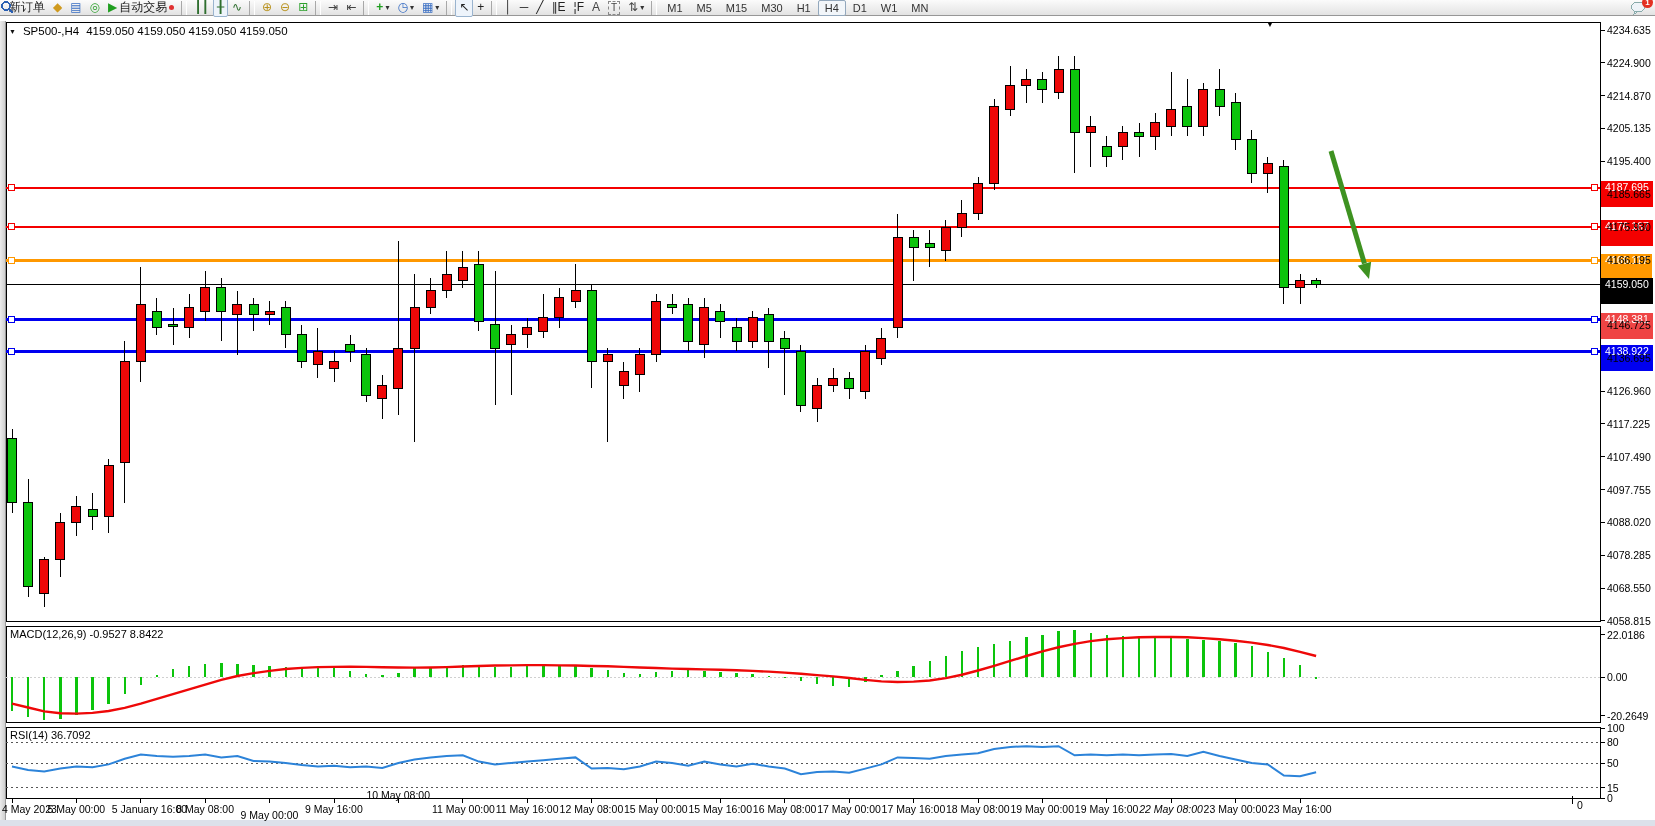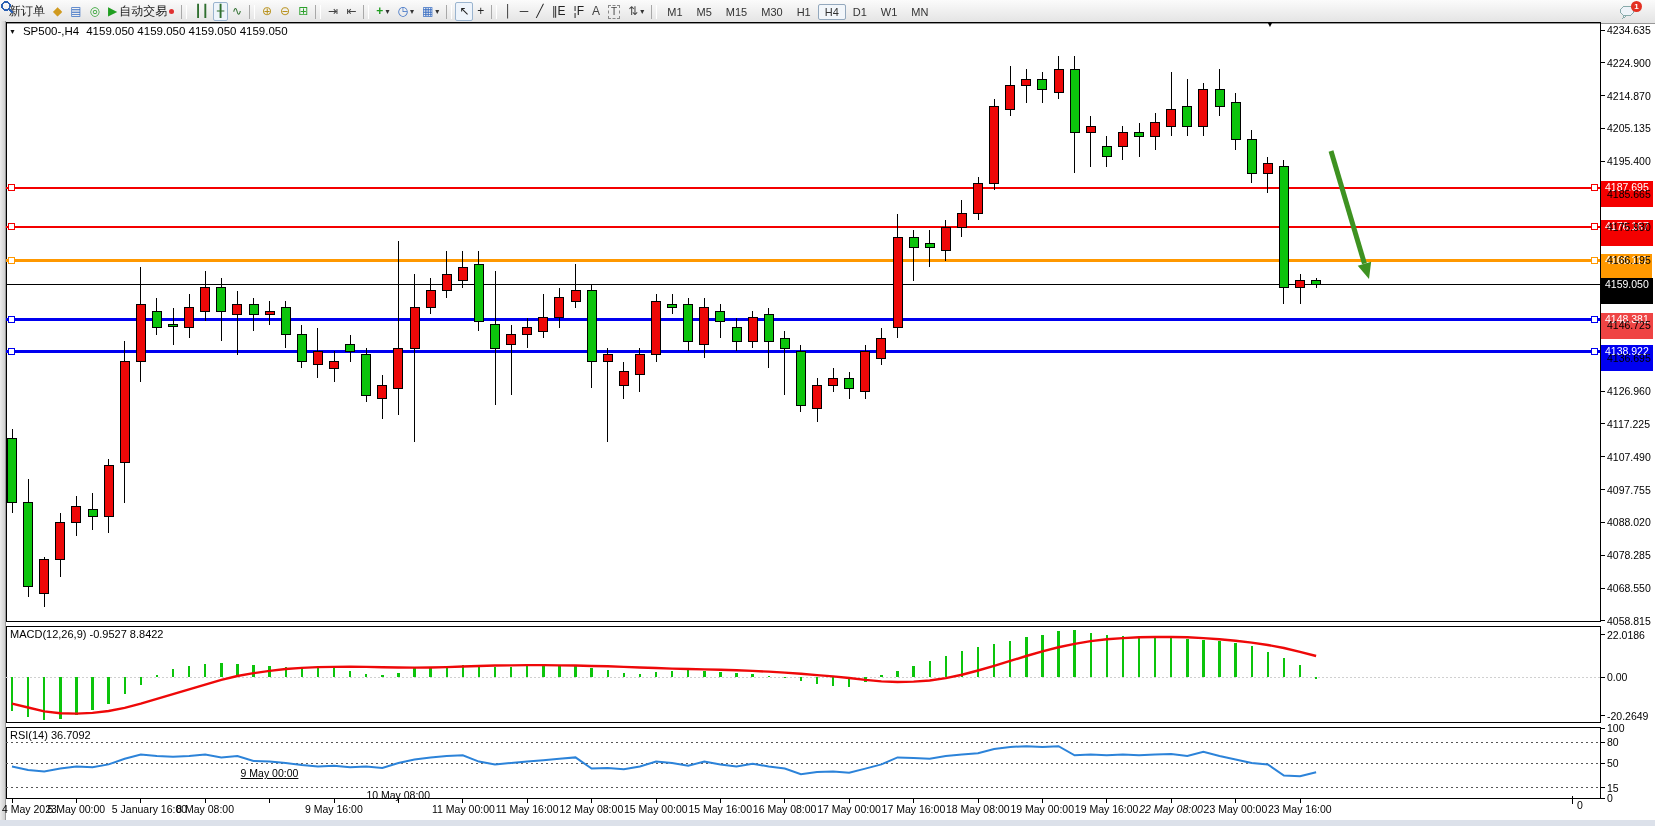--- a/index.html
+++ b/index.html
@@ -1,21 +1,21 @@
 <!DOCTYPE html>
 <html><head>
 <meta charset="utf-8">
 <style>
   html,body{margin:0;padding:0;background:#fff;}
   .screen{position:relative;width:1655px;height:826px;background:#fff;overflow:hidden;
           font-family:"Liberation Sans","DejaVu Sans",sans-serif;-webkit-font-smoothing:none;}
   
-  .toolbar{position:absolute;left:0;top:0;width:1655px;height:24px;box-sizing:border-box;
+  .toolbar{position:absolute;left:0;top:0;width:1655px;height:16px;box-sizing:border-box;
            background:linear-gradient(#fbfbfb,#e3e3e3);border-bottom:1px solid #979797;
-           display:flex;align-items:center;padding:0 19px 0 3px;font-size:12px;color:#222;white-space:nowrap;}
+           display:flex;align-items:center;padding:0 8px 0 3px;font-size:12px;color:#222;white-space:nowrap;}
   .tb-btn{display:flex;align-items:center;height:17px;padding:0 3px;border:1px solid transparent;border-radius:2px;}
   .tb-btn.pressed{border:1px solid #9ab4cf;background:#eef4fb;}
   .tb-glyph{font-size:12px;line-height:15px;}
   .tb-text{font-size:12px;margin-left:2px;}
   .tb-caret{font-size:8px;color:#333;margin-left:2px;}
   .tb-sep{width:4px;height:14px;border-left:1px solid #a8a8a8;border-right:1px solid #fff;margin:0 3px;}
   .tb-dashed{border:1px dashed #888;padding:0 2px;font-size:10px;line-height:12px;}
   .tf-btn{font-size:11px;color:#333;padding:1px 6px;border:1px solid transparent;border-radius:2px;}
   .tf-btn.active{border:1px solid #93a8bd;background:#f2f6fa;}
   .tb-right{margin-left:auto;display:flex;align-items:center;gap:6px;}
@@ -525,21 +525,21 @@
       <div class="ytick" style="top:709.65529675px">-20.2649</div>
       <div class="ytick" style="top:722px">100</div>
       <div class="ytick" style="top:736px">80</div>
       <div class="ytick" style="top:757px">50</div>
       <div class="ytick" style="top:781.5px">15</div>
       <div class="ytick" style="top:792px">0</div>
       <div class="ttick" style="top: 803px; left: 2px;">4 May 2023</div>
       <div class="ttick" style="top: 803px; left: 47.4px;">5 May 00:00</div>
       <div class="ttick" style="top: 803px; left: 111.8px;">5 January 16:00</div>
       <div class="ttick" style="top: 803px; left: 176.2px;">8 May 08:00</div>
-      <div class="ttick" style="top: 767px; left: 240.6px; text-decoration: underline;">9 May 00:00</div>
+      <div class="ttick" style="top: 809px; left: 240.6px;">9 May 00:00</div>
       <div class="ttick" style="top: 803px; left: 305px;">9 May 16:00</div>
       <div class="ttick" style="top: 789px; left: 366.4px;">10 May 08:00</div>
       <div class="ttick" style="top: 803px; left: 432px;">11 May 00:00</div>
       <div class="ttick" style="top: 803px; left: 495.7px;">11 May 16:00</div>
       <div class="ttick" style="top: 803px; left: 559.6px;">12 May 08:00</div>
       <div class="ttick" style="top: 803px; left: 624px;">15 May 00:00</div>
       <div class="ttick" style="top: 803px; left: 688.4px;">15 May 16:00</div>
       <div class="ttick" style="top: 803px; left: 752.8px;">16 May 08:00</div>
       <div class="ttick" style="top: 803px; left: 817.2px;">17 May 00:00</div>
       <div class="ttick" style="top: 803px; left: 881.6px;">17 May 16:00</div>

